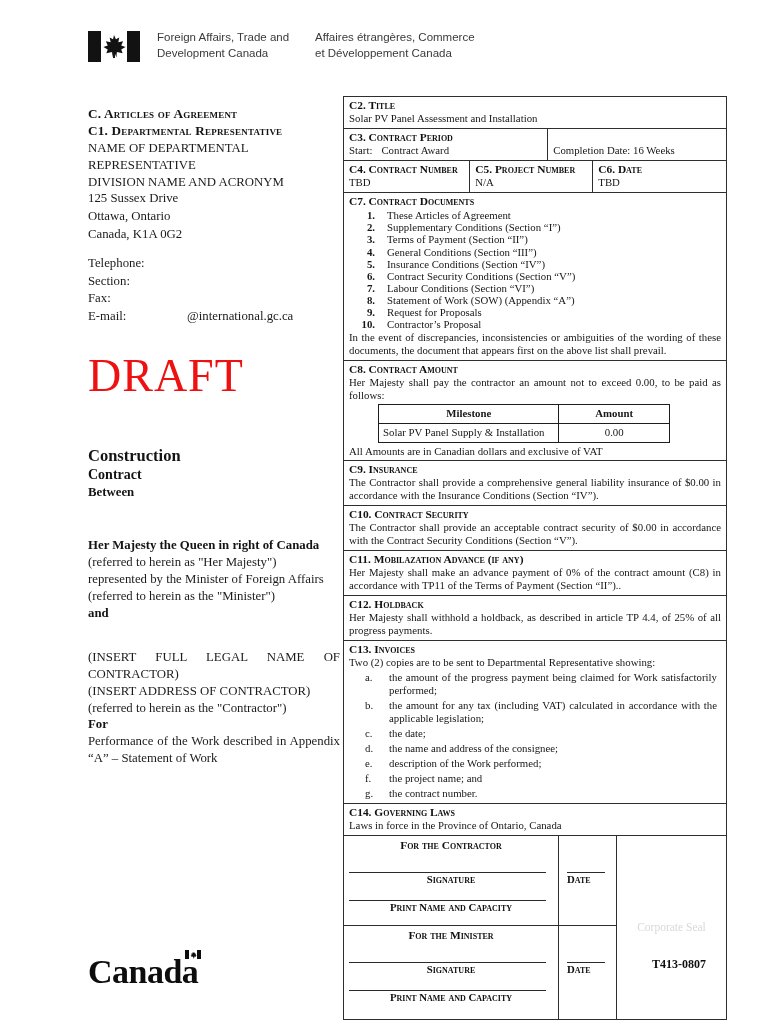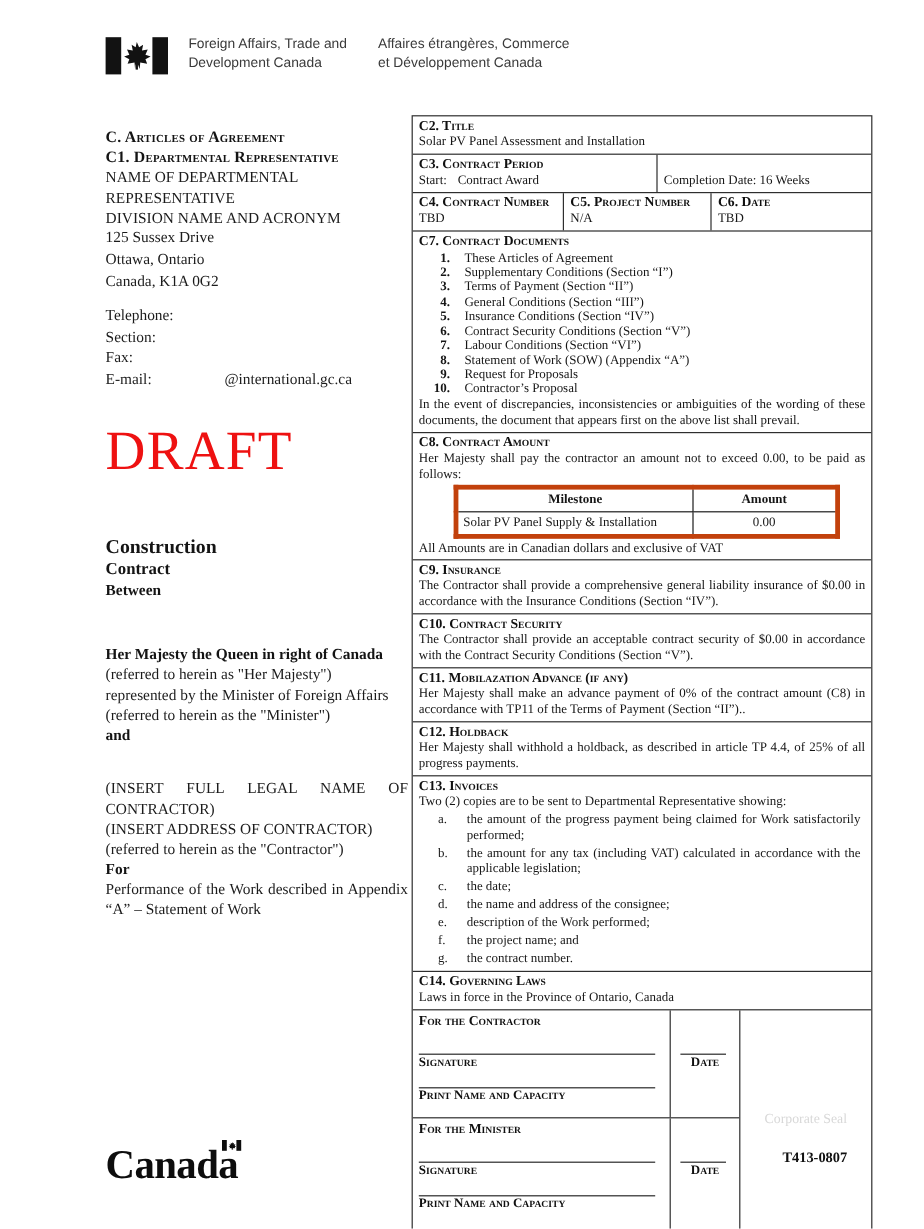--- a/index.html
+++ b/index.html
@@ -49,39 +49,39 @@
   .row-c3 .cell.completion{border-left:1px solid #2e2e2e;display:flex;align-items:flex-end;padding-bottom:4px;}
   .row-c456{display:grid;grid-template-columns:32.8% 32.2% 35%;}
   .row-c456 .cell{padding:2px 5px 3px;}
   .row-c456 .cell + .cell{border-left:1px solid #2e2e2e;}
   .startval{margin-left:9px;}
   .doclist{margin-top:1px;}
   .doc-item{display:flex;line-height:1.12;}
   .doc-num{flex:0 0 26px;text-align:right;font-weight:bold;}
   .doc-text{margin-left:12px;}
   .note{margin:1px 0 0;text-align:justify;line-height:1.18;}
-  .milestones{border-collapse:collapse;border:4px solid #c2410c;margin:2px 0 2px 29px;width:322px;table-layout:fixed;}
+  .milestones{border-collapse:collapse;border:1px solid #c2410c;margin:2px 0 2px 29px;width:292px;table-layout:fixed;}
   .milestones th,.milestones td{border:1px solid #1d1d1d;padding:1px 4px;height:16px;}
   .milestones th{font-weight:bold;text-align:center;}
   .milestones td.amt{text-align:center;}
   .milestones col.c1{width:62%;} .milestones col.c2{width:38%;}
   .ltr-item{display:flex;line-height:1.2;margin-top:2px;}
   .ltr-mark{flex:0 0 24px;text-align:left;margin-left:16px;}
   .ltr-text{flex:1;text-align:justify;margin-right:4px;}
   .para{margin:0;text-align:justify;line-height:1.2;}
   
   .sig-area{display:flex;border-top:1px solid #2e2e2e;}
   .sig-left{flex:0 0 272px;}
   .sig-seal{flex:1;border-left:1px solid #2e2e2e;display:flex;align-items:center;justify-content:center;
     color:#d8d8d8;font-size:11.5px;}
   .sig-block{display:grid;grid-template-columns:214px 58px;box-sizing:border-box;}
   .sig-block.contractor{height:89px;}
   .sig-block.minister{height:94px;border-top:1px solid #2e2e2e;}
-  .sig-main{padding:3px 5px 0;}
-  .sig-date{border-left:1px solid #2e2e2e;padding:36px 8px 0;box-sizing:border-box;text-align:center;}
+  .sig-main{padding:3px 5px 0;text-align:center;}
+  .sig-date{border-left:1px solid #2e2e2e;padding:36px 8px 0;box-sizing:border-box;}
   .sigline{width:197px;border-bottom:1px solid #2a2a2a;margin-top:20px;}
   .sigline.second{margin-top:13px;}
   .dateline{width:38px;border-bottom:1px solid #2a2a2a;}
   .sig-lbl{font-weight:bold;font-variant:small-caps;font-size:10.8px;line-height:1.25;color:#101010;}
   
   .wordmark{position:absolute;left:88px;top:953px;font-size:34px;font-weight:bold;color:#0d0d0d;
     letter-spacing:-0.5px;line-height:1.1;}
   .mini-flag{position:absolute;right:-3px;top:-3px;width:16px;height:9px;}
   .mini-flag .bar{position:absolute;top:0;width:4px;height:9px;background:#0d0d0d;}
   .mini-flag .bar.l{left:0}.mini-flag .bar.r{right:0}

